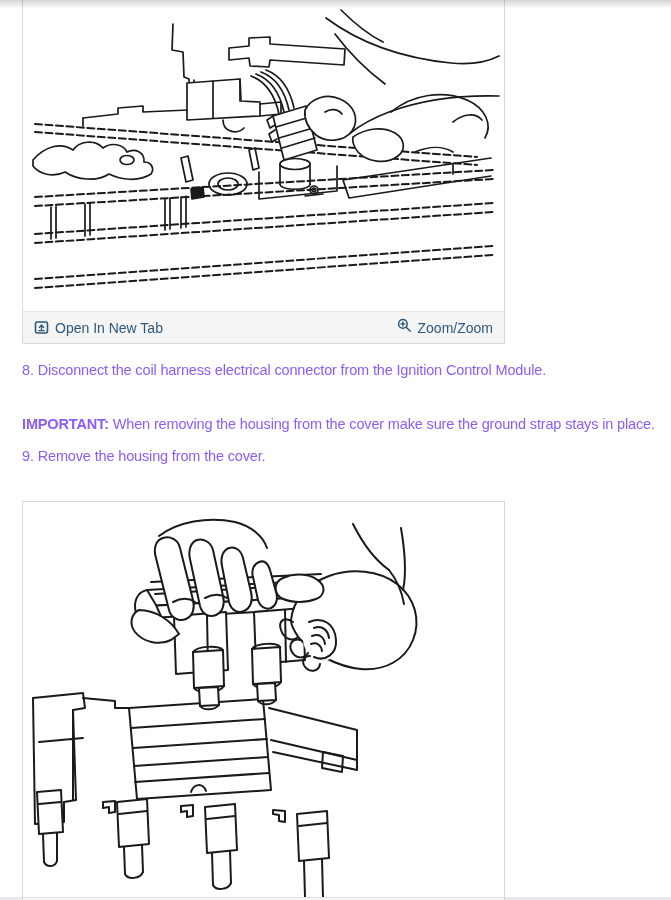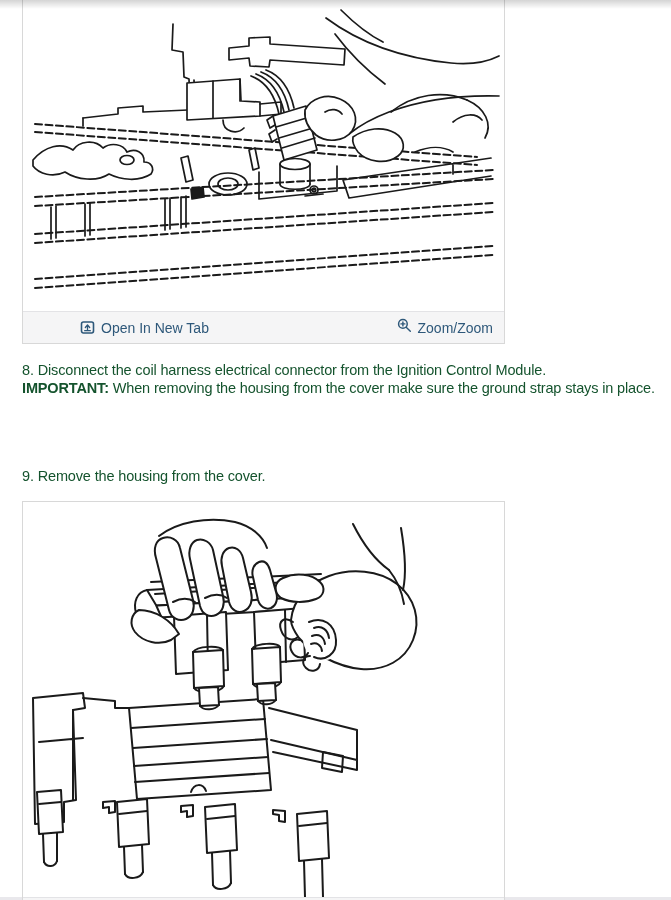--- a/index.html
+++ b/index.html
@@ -29,31 +29,30 @@
   .fig-image svg{display:block;width:100%;height:100%;}
   .fig-footer{
     height:32px;background:#f5f5f6;border-top:1px solid #e3e3e6;
     display:flex;align-items:center;justify-content:space-between;
     padding:0 11px;box-sizing:border-box;
   }
   .fig-link{
     display:flex;align-items:center;gap:6px;
     color:#2e587a;font-size:14px;cursor:pointer;text-decoration:none;
     white-space:nowrap;
-    margin-left:46px;
   }
   .fig-link .icn{display:flex;align-items:center;}
   .fig-link svg{display:block;}
   p.step{
     position:absolute;left:22px;margin:0;width:635px;
-    font-size:14.5px;line-height:17px;color:#14532d;letter-spacing:-0.15px;
+    font-size:14.5px;line-height:17px;color:#8b5cf6;letter-spacing:-0.15px;
   }
   #step8{top:362px;}
-  #important{top:380px;}
-  #step9{top:468px;}
+  #important{top:416px;}
+  #step9{top:448px;}
   p.step b{font-weight:bold;}
 </style>
 </head>
 <body>
 
 <div class="top-shade"></div>
 <div class="bottom-strip"></div>
 
 <div class="figure-box" id="fig1">
   <div class="fig-image">

